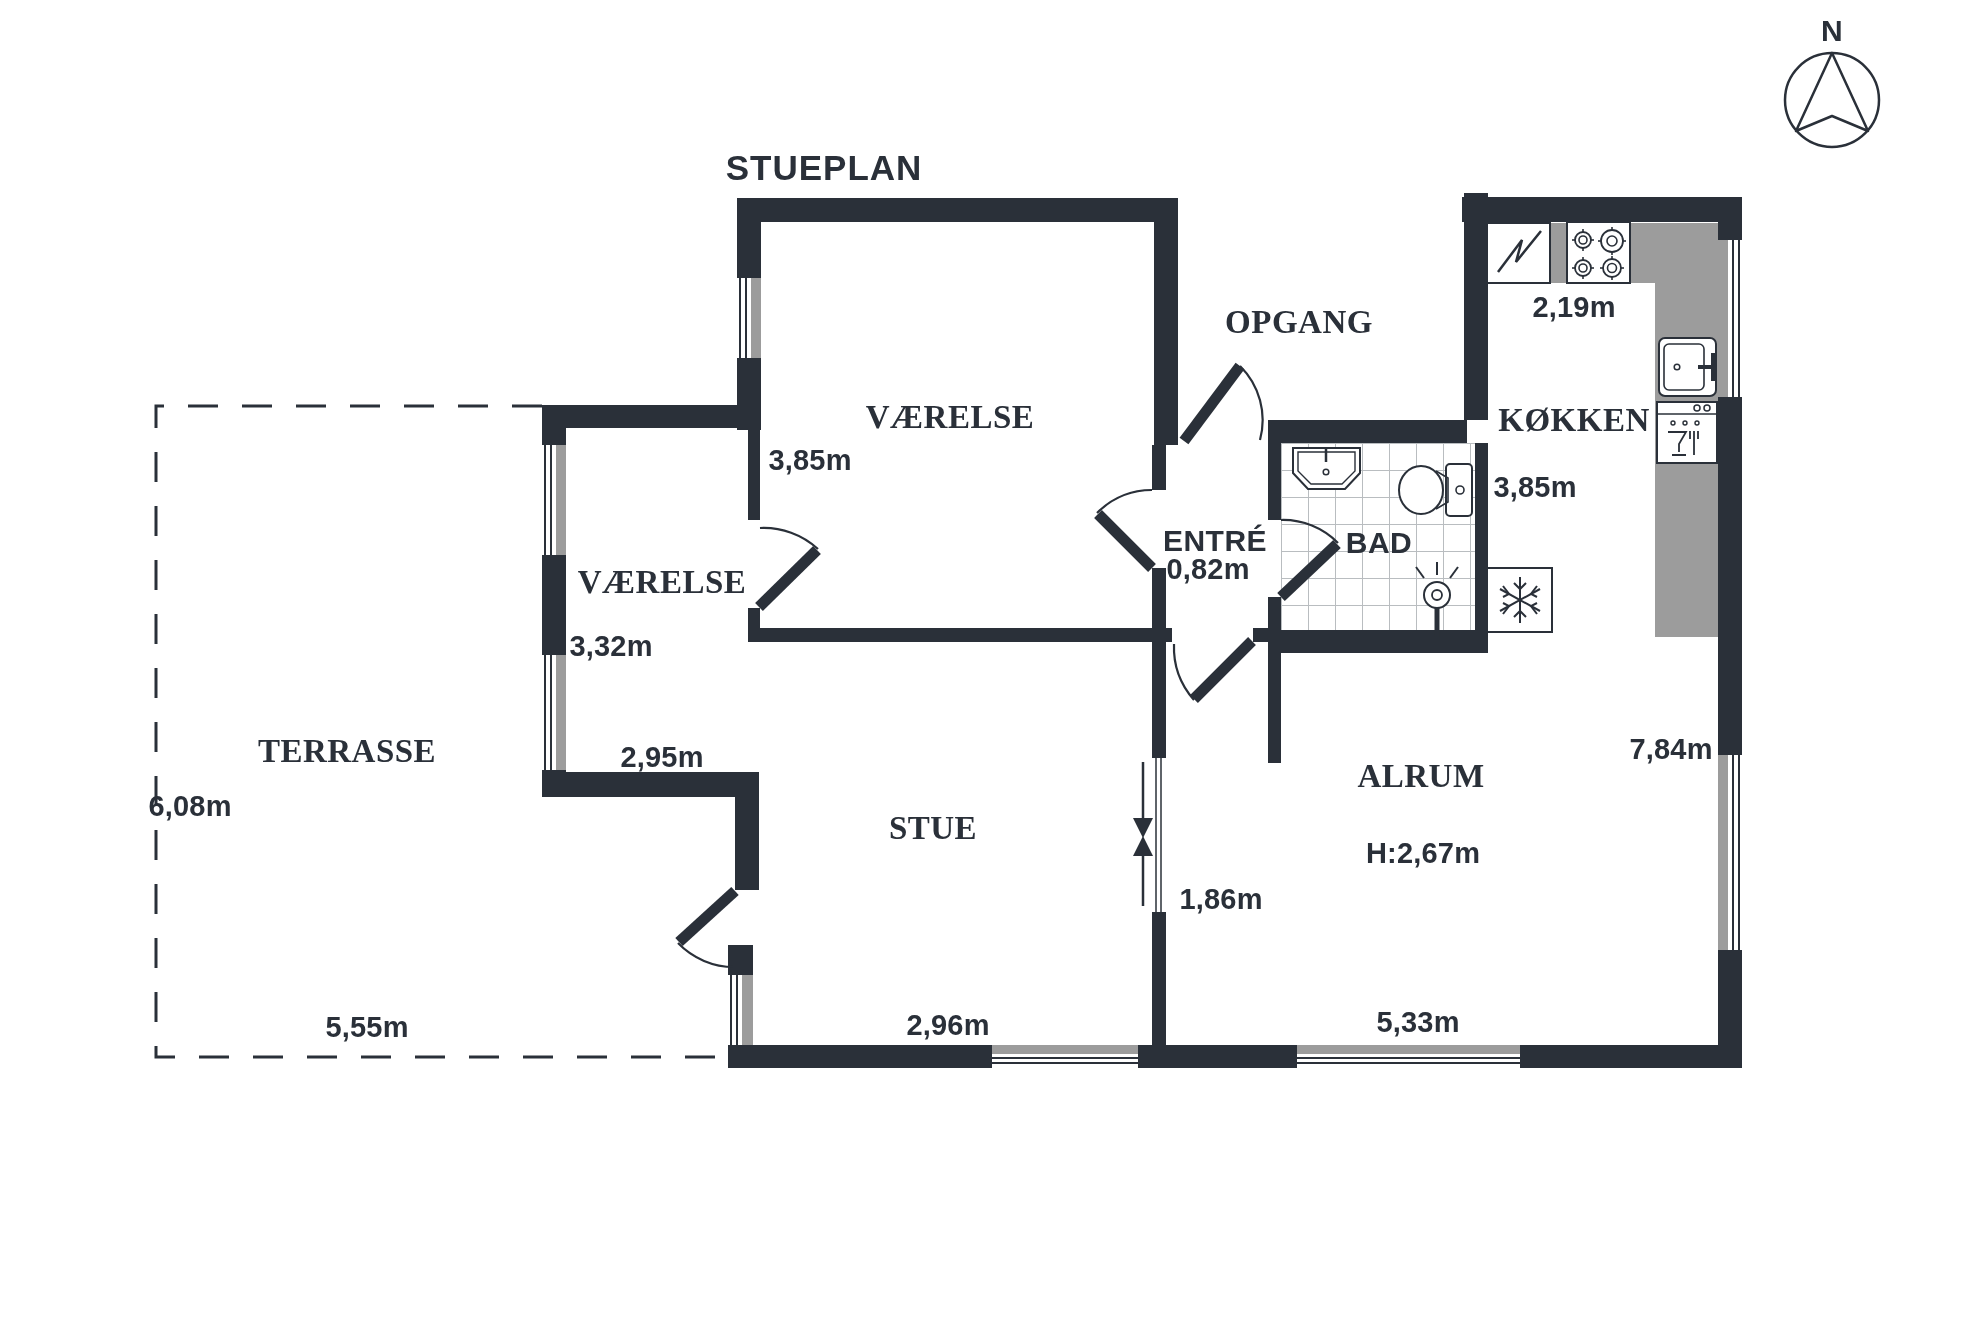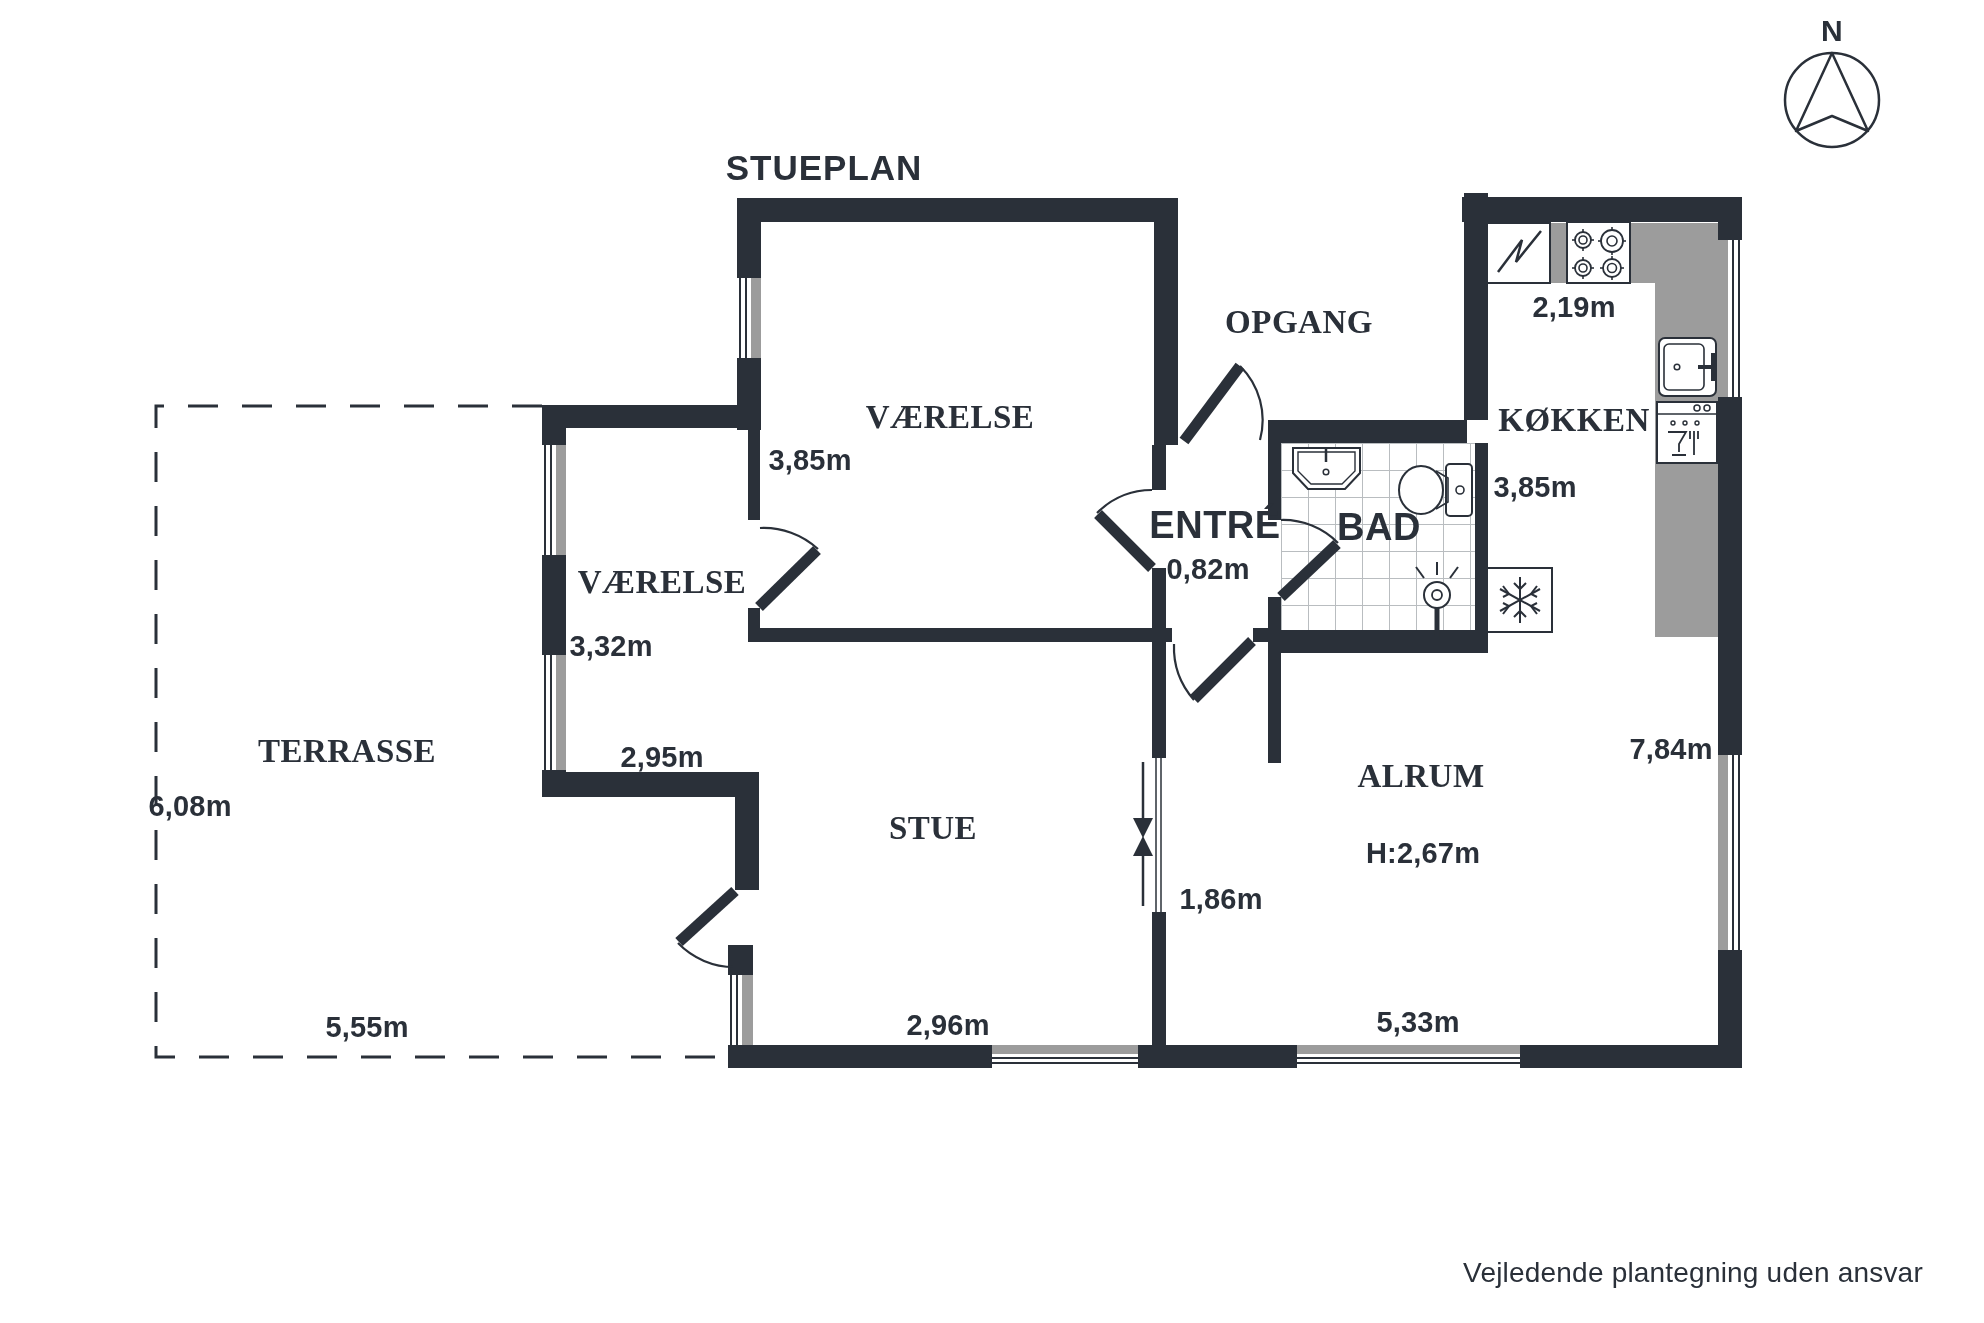--- a/index.html
+++ b/index.html
@@ -19,21 +19,21 @@
   
   .win-h-t{background:linear-gradient(to bottom,var(--gray) 0 9px,#fff 9px 12px,var(--wall) 12px 14px,#fff 14px 17.5px,var(--wall) 17.5px 19.5px,#fff 19.5px 100%);}
   .counter{position:absolute;background:var(--gray);}
   .tiles{position:absolute;background-color:#fff;
     background-image:linear-gradient(var(--tile) 1.5px, transparent 1.5px),
                      linear-gradient(90deg, var(--tile) 1.5px, transparent 1.5px);
     background-size:27px 27px;}
   .lbl{position:absolute;transform:translate(-50%,-50%);color:var(--wall);
        font-weight:bold;white-space:nowrap;letter-spacing:0.5px;}
   .room-name{font-size:33px;font-family:Liberation Serif, serif;}
-  .room-name-sm{font-size:38px;}
+  .room-name-sm{font-size:30px;margin-top:16px;}
   .dim{font-size:29px;letter-spacing:0.2px;}
   .title{font-size:35px;letter-spacing:1px;}
   .disclaimer{font-size:28px;font-weight:normal;letter-spacing:0.2px;}
   .north{font-size:30px;}
   svg.overlay{position:absolute;left:0;top:0;pointer-events:none;}
 </style>
 </head>
 <body>
 
 <div id="stage">
@@ -250,14 +250,13 @@
   <div class="lbl dim" style="left:948px;top:1025px">2,96m</div>
 
   <div class="lbl room-name" style="left:662px;top:582px">VÆRELSE</div>
   <div class="lbl dim" style="left:611px;top:646px">3,32m</div>
   <div class="lbl dim" style="left:662px;top:757px">2,95m</div>
 
   <div class="lbl room-name" style="left:347px;top:751px">TERRASSE</div>
   <div class="lbl dim" style="left:190px;top:806px">6,08m</div>
   <div class="lbl dim" style="left:367px;top:1027px">5,55m</div>
 
-  <div class="lbl disclaimer" style="left:1693px;top:1273px">Vejledende plantegning uden ansvar</div>
 </div>
 
 </body></html>

